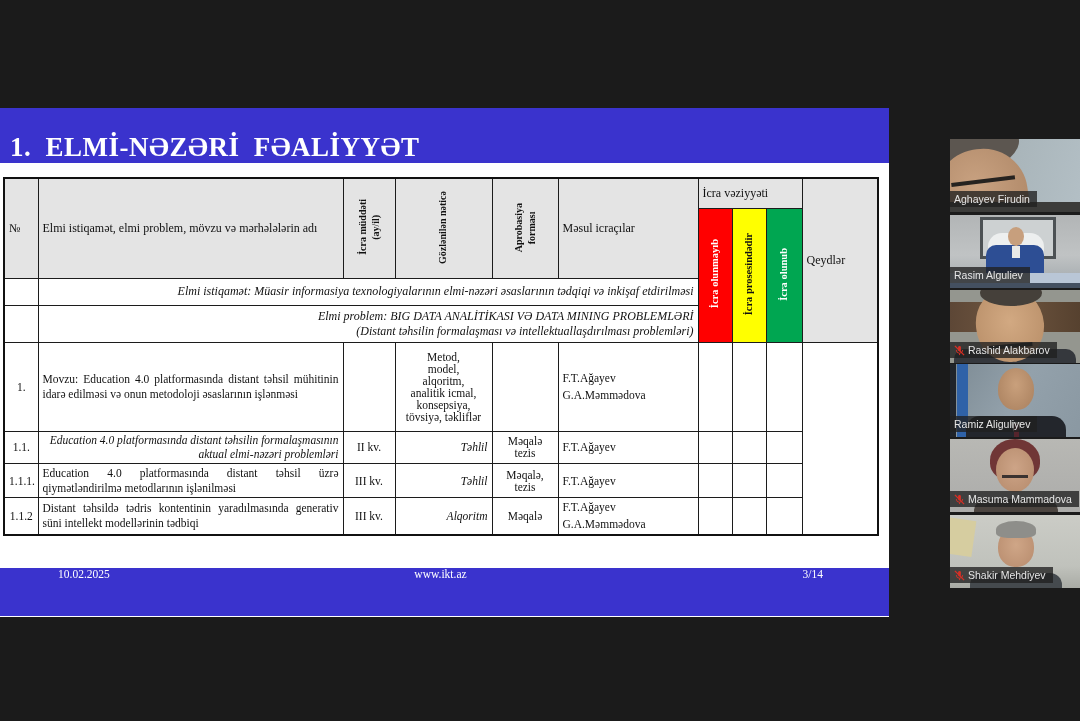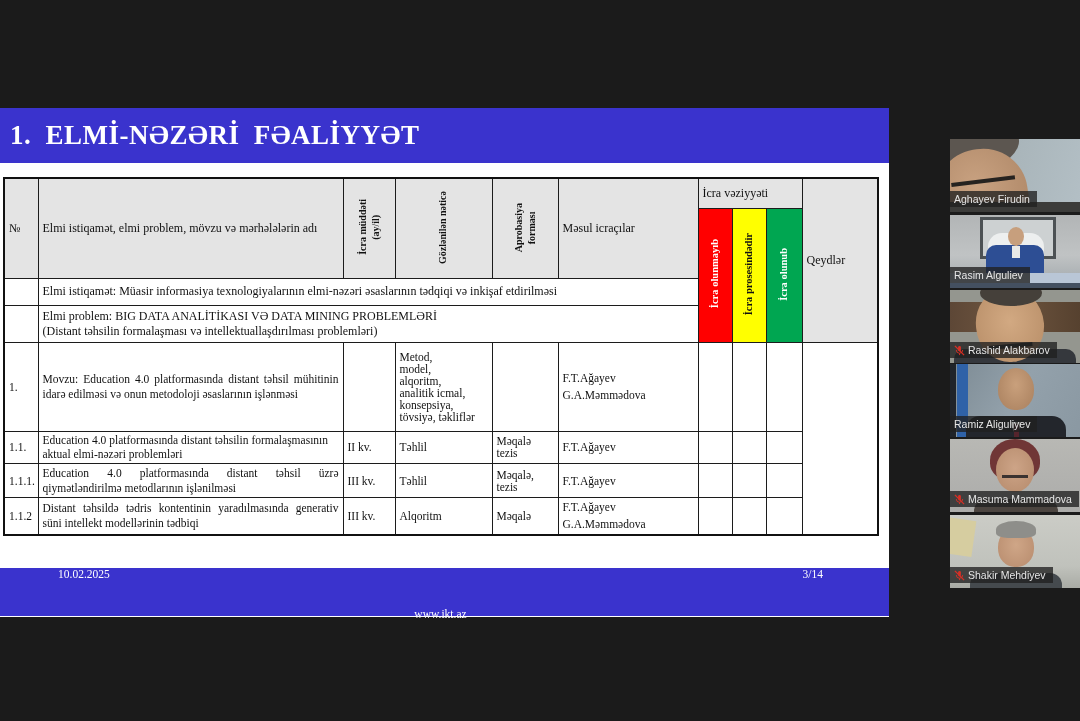--- a/index.html
+++ b/index.html
@@ -2,39 +2,39 @@
 <html><head>
 <meta charset="utf-8">
 <style>
   html,body{margin:0;padding:0;background:#101010;}
   .stage{position:relative;width:1080px;height:721px;background:#1b1b1b;overflow:hidden;
          font-family:"Liberation Serif","DejaVu Serif",serif;}
 
   
   .slide{position:absolute;left:0;top:108px;width:889px;height:509px;background:#ffffff;}
   .banner{position:absolute;left:0;top:0;width:100%;height:55px;background:#3a33cd;
-          display:flex;align-items:center;}
+          display:flex;align-items:flex-end;}
   .banner span{color:#ffffff;font-size:27px;font-weight:bold;padding-left:10px;
                letter-spacing:.5px;word-spacing:7px;}
   .sfooter{position:absolute;left:0;top:460px;width:100%;height:48px;background:#3a33cd;
            display:flex;align-items:flex-start;color:#ffffff;font-size:11.5px;}
   .sfooter .fl{flex:1;text-align:left;padding-left:58px;}
-  .sfooter .fc{flex:1;text-align:center;margin-top:40px;}
+  .sfooter .fc{flex:1;text-align:center;}
   .sfooter .fr{flex:1;text-align:right;padding-right:66px;}
 
   
   table.plan{position:absolute;left:3px;top:69px;width:874px;border-collapse:collapse;
              table-layout:fixed;font-size:11.5px;color:#111;}
   table.plan td,table.plan th{border:1px solid #1c1c1c;padding:1px 4px;vertical-align:middle;
              overflow:hidden;font-weight:normal;}
   table.plan{border:2px solid #111;}
   th.gray, td.gray{background:#e4e4e4;}
   .bold{font-weight:bold;}
-  .center{}
-  .left{text-align:left;}
+  .center{text-align:center;}
+  .left{text-align:right;font-style:italic;}
   .just{text-align:justify;}
   .pre{white-space:pre-line;}
   .vert{writing-mode:vertical-rl;transform:rotate(180deg);display:inline-block;
         white-space:pre-line;text-align:center;line-height:1.25;}
   td.statcol{padding:0;text-align:center;}
   td.statcol .vert{font-weight:bold;font-size:10.5px;}
   .st-red .vert,.st-green .vert{color:#ffffff;}
   .st-yellow .vert{color:#111;}
   .hdr{font-size:12px;font-weight:bold;text-align:left;}
   .rothdr .vert{font-size:10px;font-weight:bold;}

